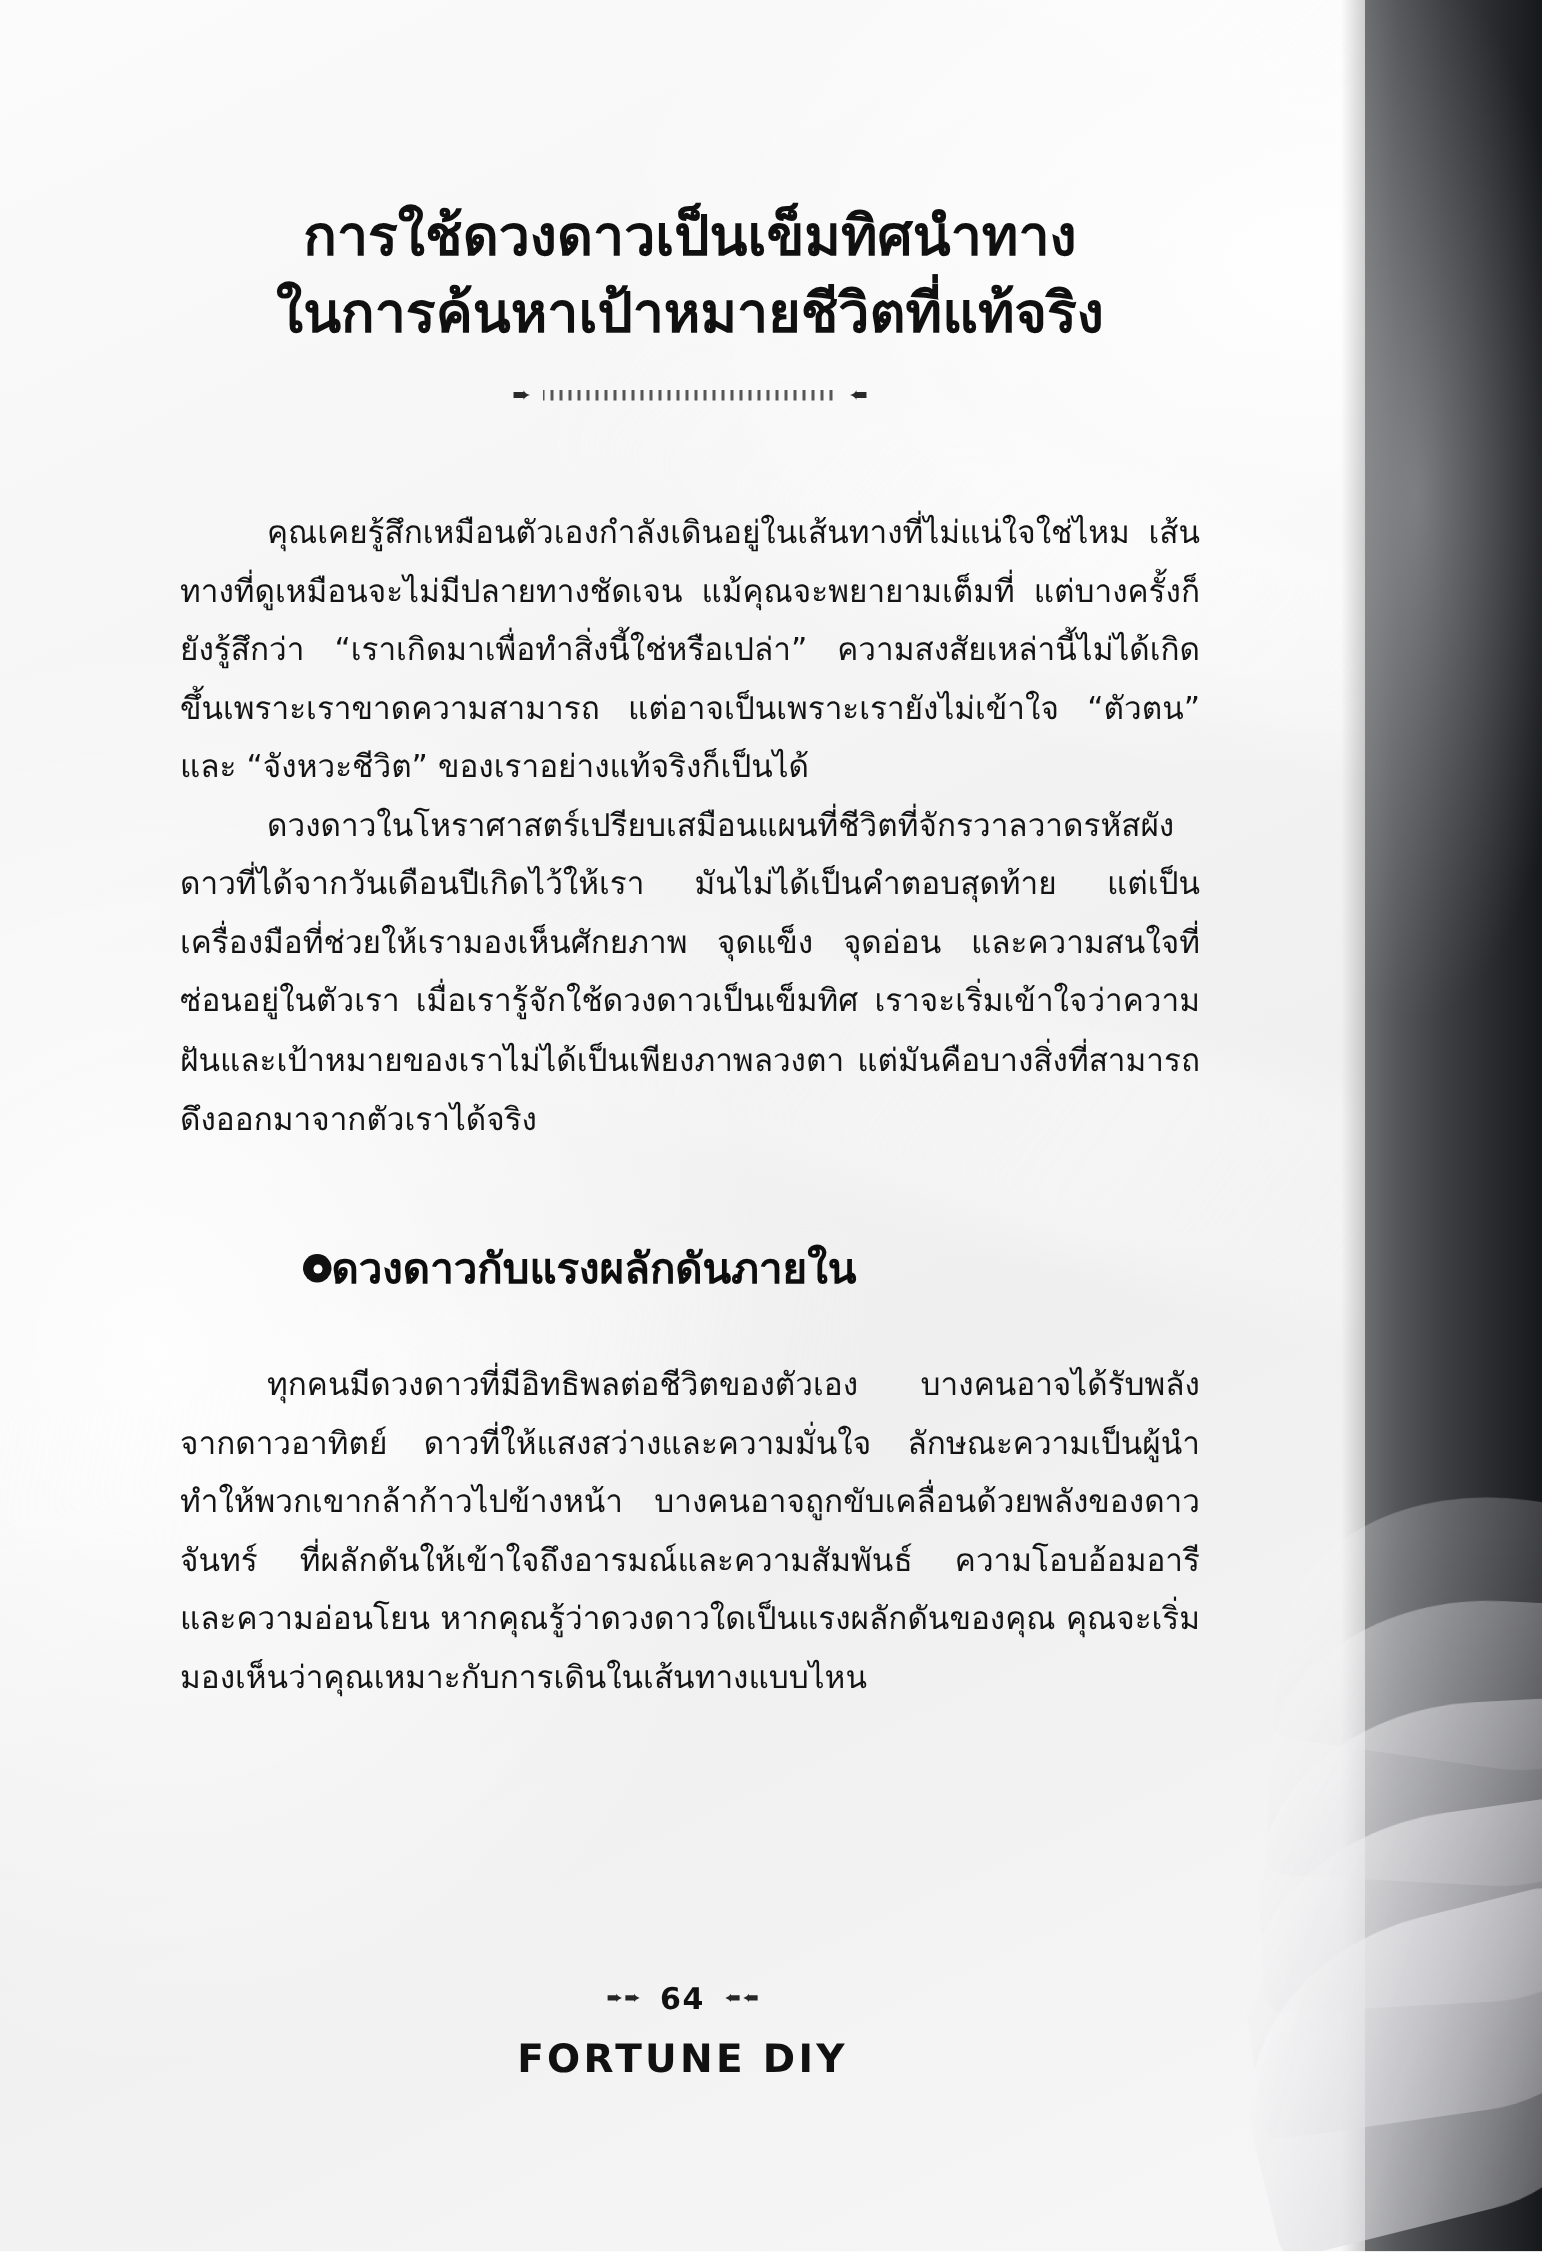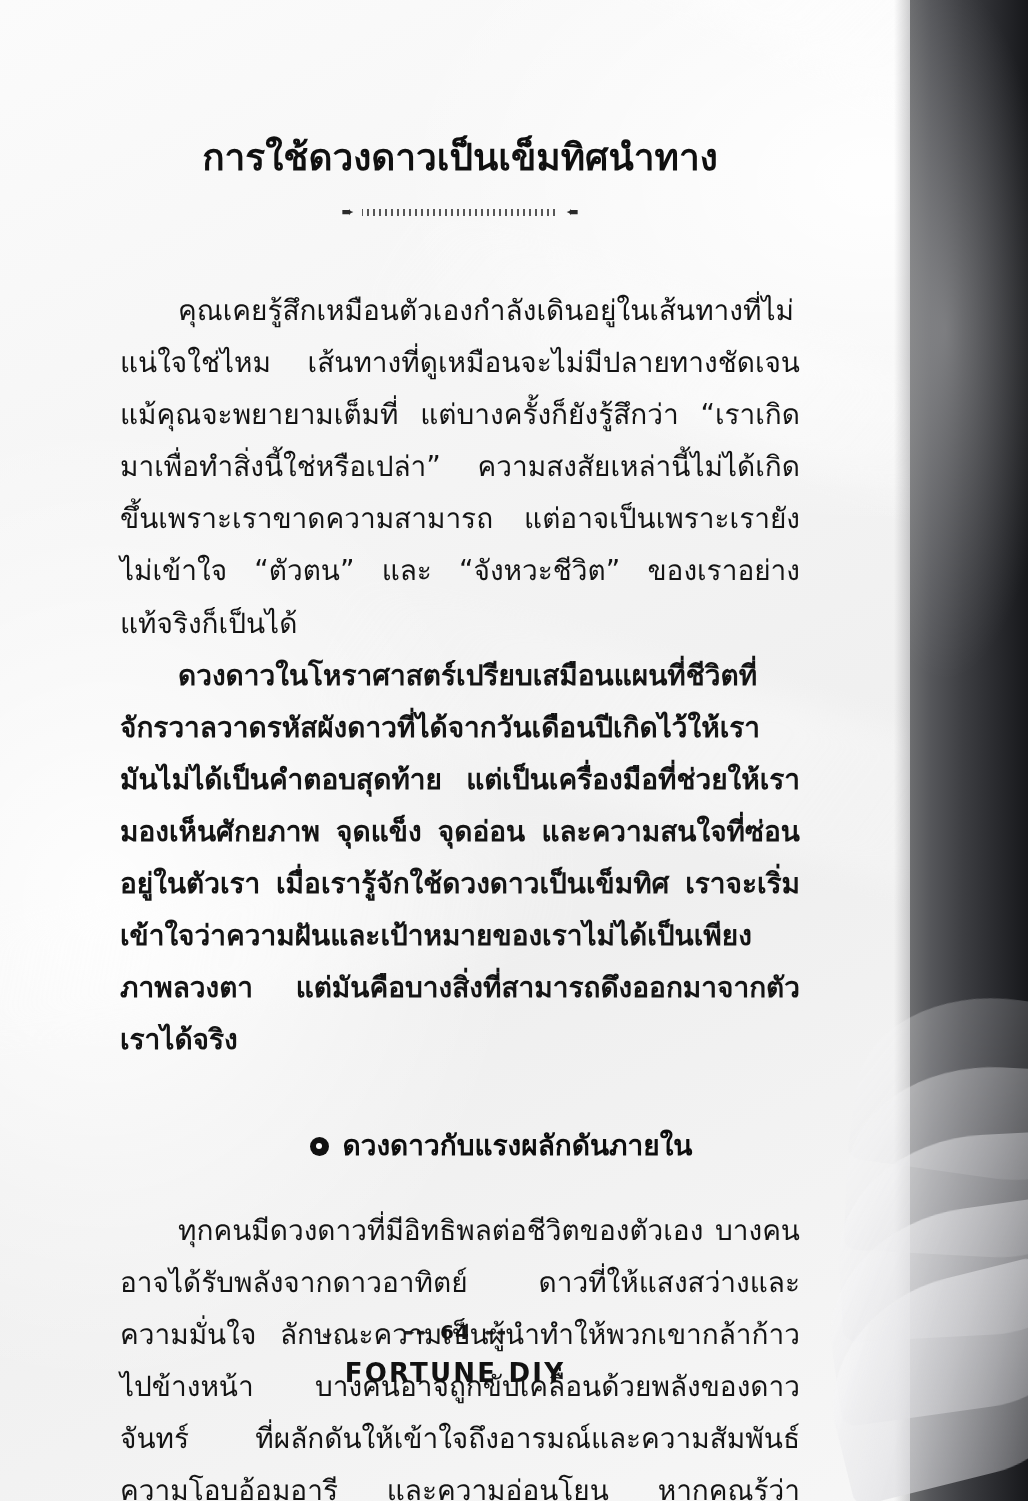--- a/index.html
+++ b/index.html
@@ -127,37 +127,35 @@
   }
 
   .body-area {
     margin-top: 60px;
     padding: 0 110px 0 120px;
   }
 
   p.para {
     margin: 0;
     font-family: "DejaVu Sans", "Liberation Sans", sans-serif;
-    font-size: 28px;
+    font-size: 21px;
     line-height: 1.86;
     color: #141414;
     text-align: justify;
     text-indent: 0;
   }
-  p.para + p.para { margin-top: 0px; font-weight: bold; }
+  p.para + p.para { margin-top: 0px; }
   p.indent { text-indent: 58px; }
 
   .section-heading {
     display: flex;
     align-items: center;
-    gap: 14px;
     margin-top: 62px;
     margin-bottom: 40px;
     padding-left: 82px;
-    justify-content: center;
   }
   .section-heading .bullet {
     width: 19px;
     height: 19px;
     border-radius: 50%;
     background: #111;
     position: relative;
     flex: 0 0 auto;
   }
   .section-heading .bullet::after {
@@ -221,20 +219,21 @@
     <div class="fan-leaf leaf4"></div>
     <div class="fan-leaf leaf3"></div>
     <div class="fan-leaf leaf2"></div>
     <div class="fan-leaf leaf1"></div>
   </div>
 
   <div class="content">
 
     <div class="title-block">
       <div class="title-line">การใช้ดวงดาวเป็นเข็มทิศนำทาง</div>
+      <div class="title-line">ในการค้นหาเป้าหมายชีวิตที่แท้จริง</div>
 
       <div class="divider">
         <span class="arrow">➨</span>
         <span class="beads"></span>
         <span class="arrow" style="transform: scaleX(-1);">➨</span>
       </div>
     </div>
 
     <div class="body-area">
       <p class="para indent">คุณเคยรู้สึกเหมือนตัวเองกำลังเดินอยู่ในเส้นทางที่ไม่แน่ใจใช่ไหม เส้นทางที่ดูเหมือนจะไม่มีปลายทางชัดเจน แม้คุณจะพยายามเต็มที่ แต่บางครั้งก็ยังรู้สึกว่า “เราเกิดมาเพื่อทำสิ่งนี้ใช่หรือเปล่า” ความสงสัยเหล่านี้ไม่ได้เกิดขึ้นเพราะเราขาดความสามารถ แต่อาจเป็นเพราะเรายังไม่เข้าใจ “ตัวตน” และ “จังหวะชีวิต” ของเราอย่างแท้จริงก็เป็นได้</p>

